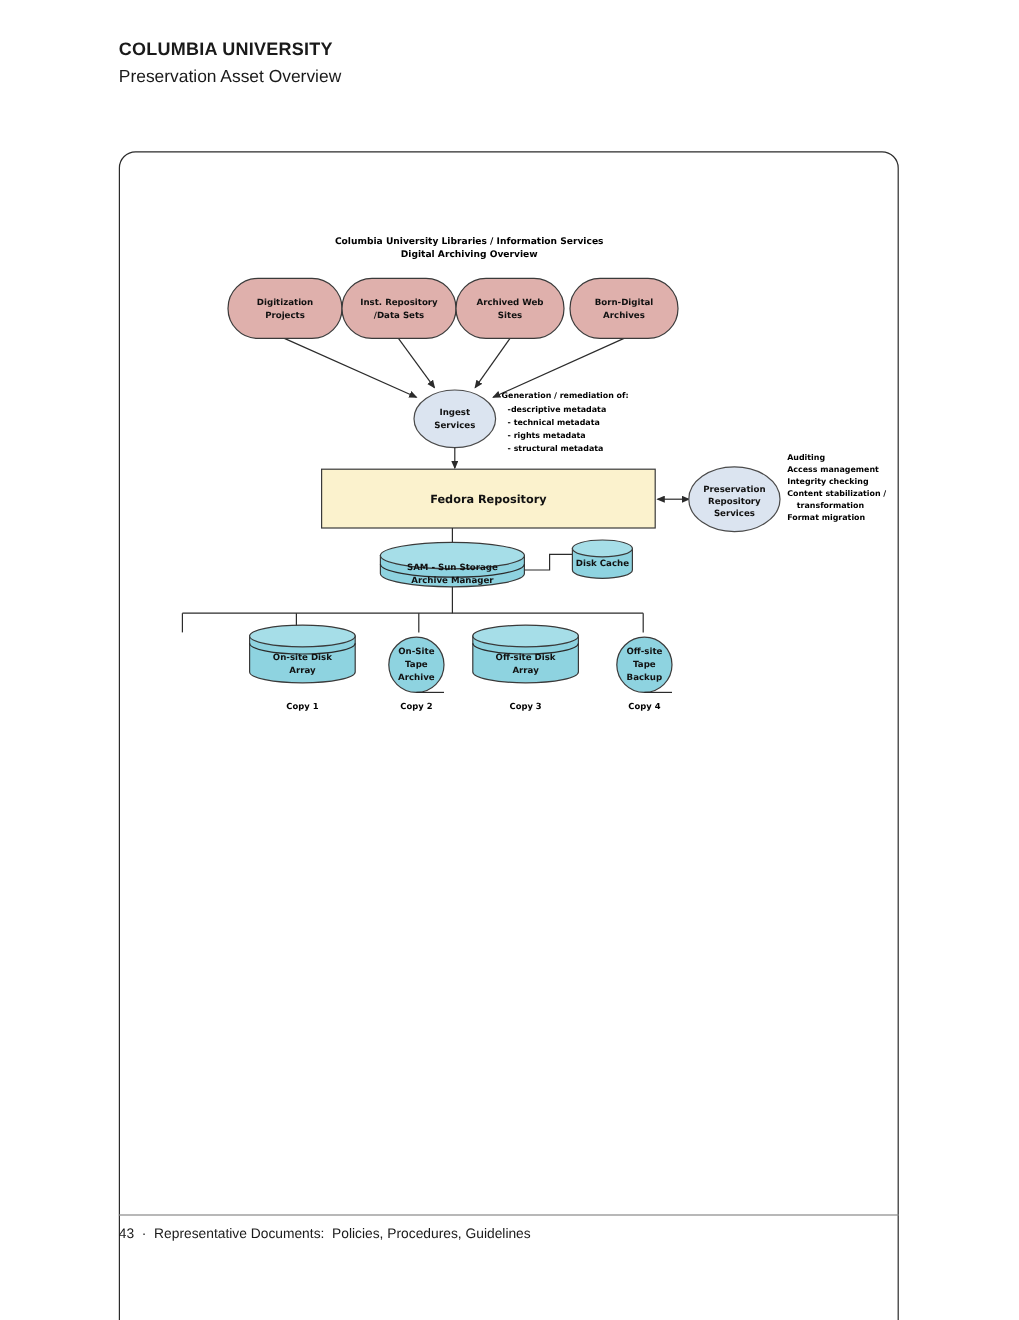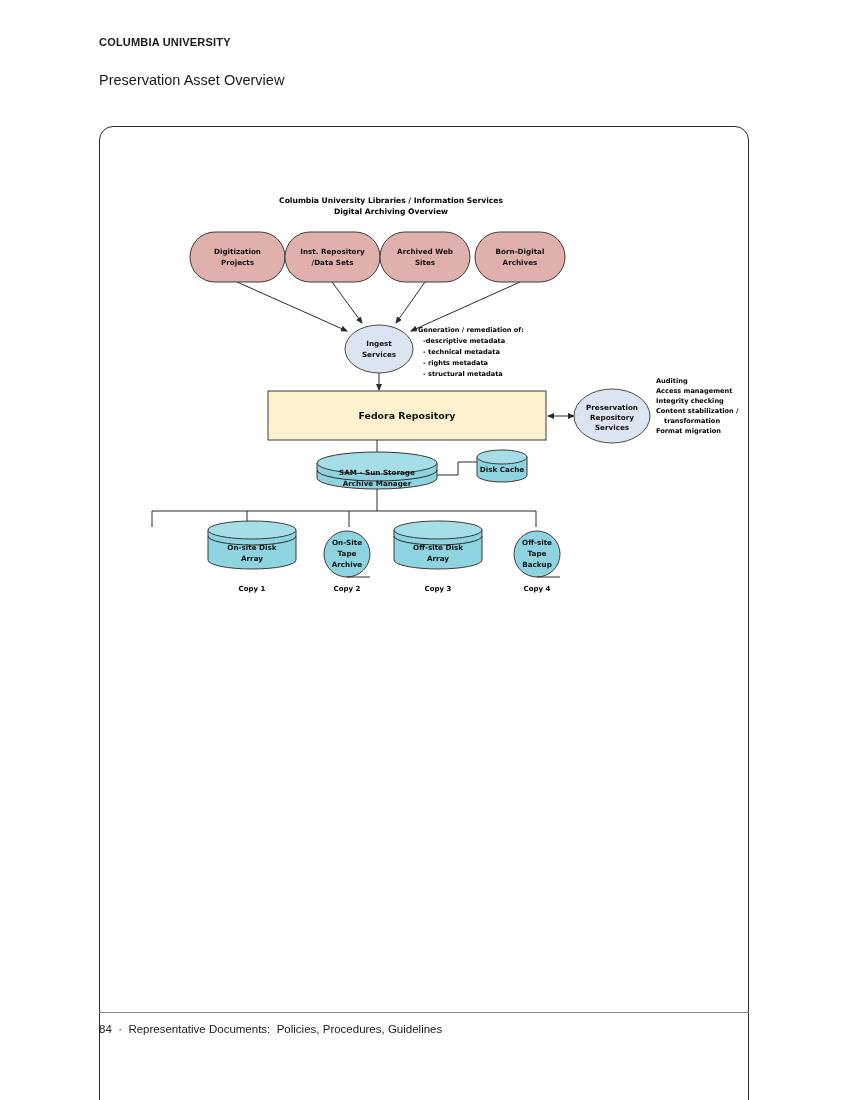--- a/index.html
+++ b/index.html
@@ -17,32 +17,32 @@
   }
 
   
   .page-header {
     position: absolute;
     left: 99px;
     top: 32px;
     width: 660px;
   }
   .hdr-org {
-    font-size: 11px;
+    font-size: 15px;
     font-weight: bold;
     letter-spacing: 0.2px;
     color: #1a1a1a;
     line-height: 20px;
   }
   .hdr-title {
     font-size: 14.5px;
     font-weight: normal;
     color: #1a1a1a;
     line-height: 22px;
-    margin-top: 17px;
+    margin-top: 1px;
   }
   .hdr-url {
     font-size: 14.5px;
     font-weight: normal;
     color: #1a1a1a;
     line-height: 22px;
     word-break: break-all;
     max-width: 640px;
   }
 
@@ -304,13 +304,13 @@
         <text class="node-label" x="437" y="429">Tape</text>
         <text class="node-label" x="437" y="440">Backup</text>
         <line class="connector" x1="437" y1="450" x2="460" y2="450"></line>
       </g>
       <text class="copy-label" x="437" y="464">Copy 4</text>
     </svg>
   </div>
 </div>
 
 <div class="footer-rule"></div>
-<div class="page-footer">84  ·  Representative Documents:  Policies, Procedures, Guidelines</div>
+<div class="page-footer">43  ·  Representative Documents:  Policies, Procedures, Guidelines</div>
 
 </body></html>

